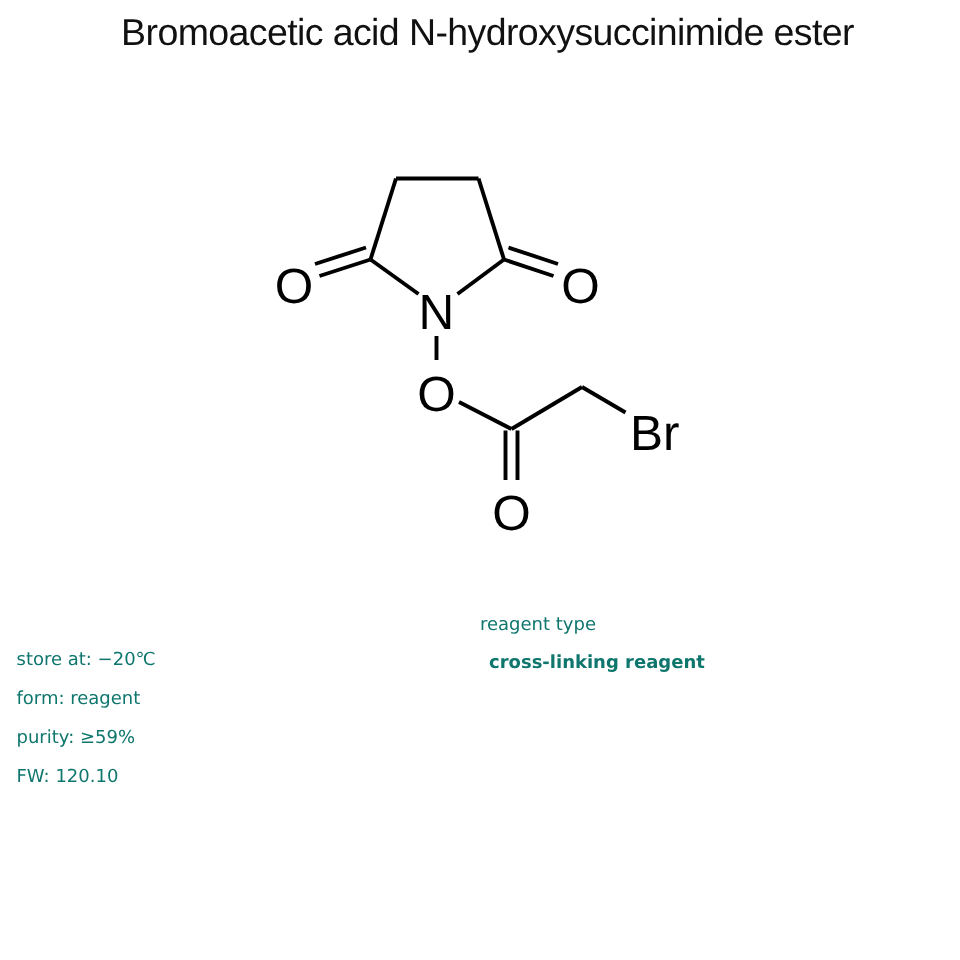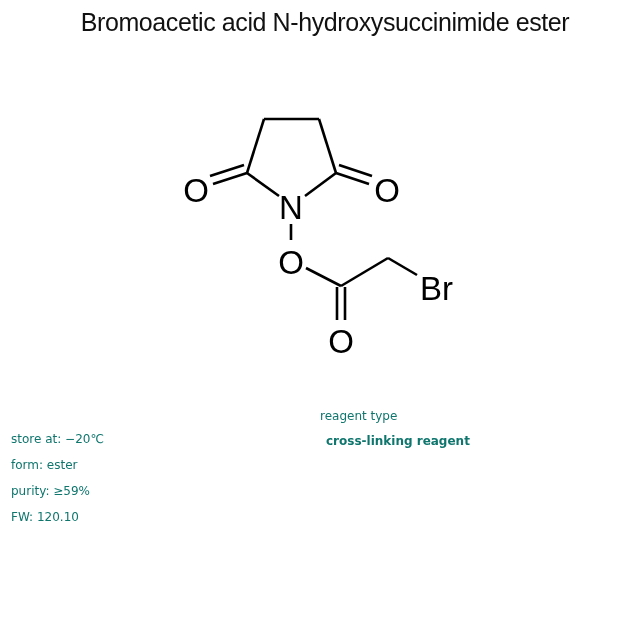--- a/index.html
+++ b/index.html
@@ -102,21 +102,21 @@
     <text class="atom" x="196" y="202" text-anchor="middle">O</text>
     <text class="atom" x="387" y="202" text-anchor="middle">O</text>
     <text class="atom" x="291" y="219" text-anchor="middle">N</text>
     <text class="atom" x="291" y="274" text-anchor="middle">O</text>
     <text class="atom" x="341" y="353" text-anchor="middle">O</text>
     <text class="atom" x="420" y="300" text-anchor="start">Br</text>
   </svg>
 
   <div class="props props-left">
     <div>store at: −20℃</div>
-    <div>form: ester</div>
+    <div>form: reagent</div>
     <div>purity: ≥59%</div>
     <div>FW: 120.10</div>
   </div>
 
   <div class="props props-right">
     <div>reagent type</div>
     <div class="indent">cross-linking reagent</div>
   </div>
 
 </div>

